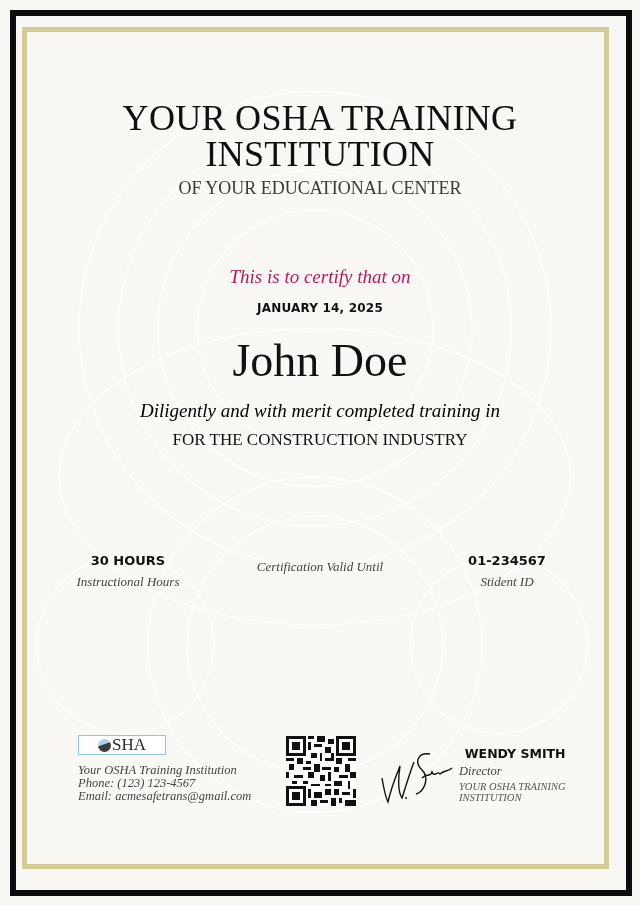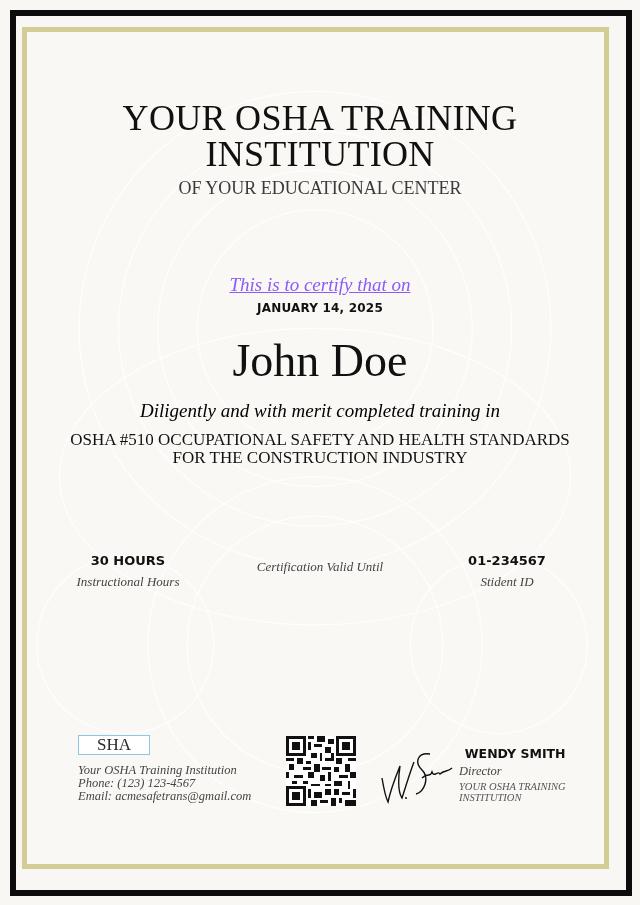--- a/index.html
+++ b/index.html
@@ -15,34 +15,34 @@
     position:absolute; left:22px; top:27px; width:587px; height:842px;
     border:5px solid #d4cc95; background:#f9f8f5; box-sizing:border-box;
   }
   .pattern {
     position:absolute; inset:0; overflow:hidden; pointer-events:none;
   }
   .pattern svg { width:100%; height:100%; }
   .center { position:absolute; left:0; width:640px; text-align:center; }
   .title { top:100px; font-family:"Liberation Serif", serif; font-size:36px; line-height:36px; color:#111; letter-spacing:0.3px; }
   .subtitle { top:178px; font-family:"Liberation Serif", serif; font-size:18px; color:#3a3a3a; }
-  .certify { top:274px; font-family:"Liberation Serif", serif; font-style:italic; font-size:19px; color:#8b5cf6;text-decoration:underline; }
+  .certify { top:266px; font-family:"Liberation Serif", serif; font-style:italic; font-size:19px; color:#be185d; }
   .date { top:301px; font-family:"DejaVu Sans", sans-serif; font-weight:bold; font-size:12px; color:#111; letter-spacing:0.2px; }
   .name { top:334px; font-family:"Liberation Serif", serif; font-size:46px; color:#111; }
   .diligent { top:400px; font-family:"Liberation Serif", serif; font-style:italic; font-size:19px; color:#000000; }
   .course { top:431px; font-family:"Liberation Serif", serif; font-size:17px; line-height:18px; color:#111; }
   .stats { position:absolute; top:553px; left:0; width:640px; }
   .stat { position:absolute; width:200px; text-align:center; }
   .stat-val { font-family:"DejaVu Sans", sans-serif; font-weight:bold; font-size:13px; color:#111; }
   .stat-lbl { margin-top:6px; font-family:"Liberation Serif", serif; font-style:italic; font-size:13px; color:#444; }
   .logo {
-    position:absolute; left:78px; top:735px; width:72px; height:20px;
+    position:absolute; left:78px; top:735px; width:88px; height:20px;
     border:1.5px solid #8fc6e0; background:#fff; box-sizing:border-box;
     display:flex; align-items:center; justify-content:center;
-    font-family:"Liberation Serif", serif; font-size:17px; color:#2b2b2b;flex-direction:column;
+    font-family:"Liberation Serif", serif; font-size:17px; color:#2b2b2b;
   }
   .logo .swirl { width:13px; height:13px; border-radius:50%; background:linear-gradient(160deg,#a9d4ea 0 40%,#3d3d3d 45% 100%); margin-right:1px; }
   .contact { position:absolute; left:78px; top:764px; font-family:"Liberation Serif", serif; font-style:italic; font-size:12.5px; line-height:13px; color:#444; }
   .qr { position:absolute; left:286px; top:736px; width:70px; height:70px; }
   .sig { position:absolute; left:378px; top:748px; width:76px; height:58px; }
   .signer { position:absolute; left:459px; top:746px; }
   .signer-name { font-family:"DejaVu Sans", sans-serif; font-weight:bold; font-size:12.5px; color:#111;text-align:right; }
   .signer-role { margin-top:3px; font-family:"Liberation Serif", serif; font-style:italic; font-size:12.5px; color:#444; }
   .signer-org { margin-top:3px; font-family:"Liberation Serif", serif; font-style:italic; font-size:10.5px; line-height:10.5px; color:#555; }
 </style>
@@ -72,21 +72,20 @@
   <div>YOUR OSHA TRAINING</div>
   <div>INSTITUTION</div>
 </div>
 <div class="center subtitle">OF YOUR EDUCATIONAL CENTER</div>
 
 <div class="center certify">This is to certify that on</div>
 <div class="center date">JANUARY 14, 2025</div>
 <div class="center name">John Doe</div>
 <div class="center diligent">Diligently and with merit completed training in</div>
 <div class="center course">
-  <div>OSHA #510 OCCUPATIONAL SAFETY AND HEALTH STANDARDS</div>
   <div>FOR THE CONSTRUCTION INDUSTRY</div>
 </div>
 
 <div class="stats">
   <div class="stat" style="left:28px">
     <div class="stat-val">30 HOURS</div>
     <div class="stat-lbl">Instructional Hours</div>
   </div>
   <div class="stat" style="left:220px">
     <div class="stat-lbl">Certification Valid Until</div>

